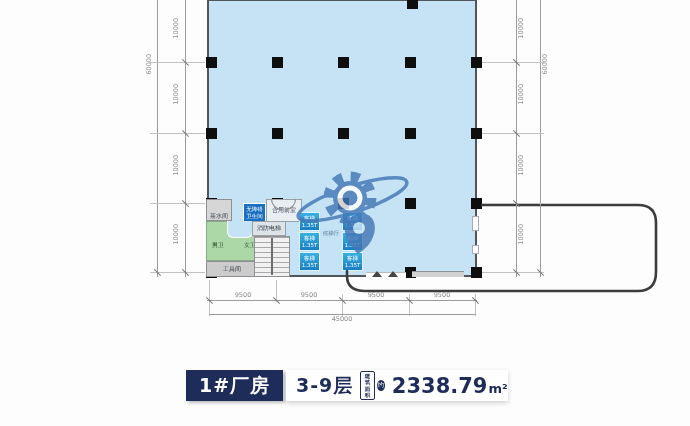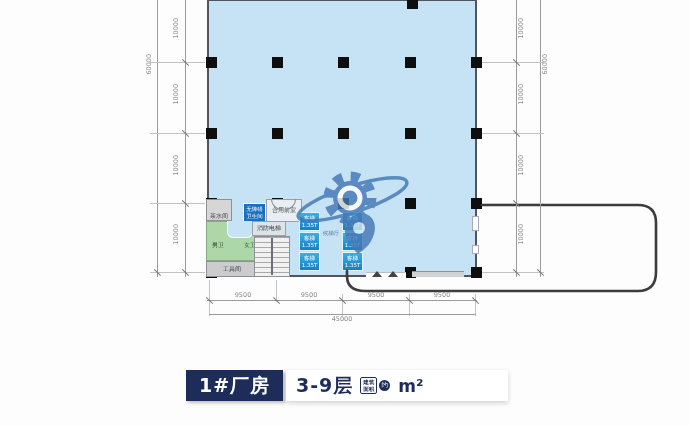--- a/index.html
+++ b/index.html
@@ -36,21 +36,21 @@
   .info-box{width:222px;height:31px;background:#fff;display:flex;align-items:center;
             padding:0 10px;box-sizing:border-box;gap:7px;
             box-shadow:0 2px 5px rgba(0,0,0,.18);}
   .floors{color:#1e2c5a;font-size:19px;font-weight:bold;letter-spacing:1px;white-space:nowrap;}
   .badge{display:flex;align-items:center;gap:2px;}
   .badge-box{border:1px solid #1e2c5a;border-radius:2px;padding:1px 2px;font-size:5.5px;
              line-height:1.15;color:#1e2c5a;font-weight:bold;text-align:center;}
   .badge-circle{width:11px;height:11px;border-radius:50%;background:#1e2c5a;color:#fff;
                 font-size:6.5px;display:flex;align-items:center;justify-content:center;}
   .area{color:#1e2c5a;font-size:21px;font-weight:bold;white-space:nowrap;display:flex;align-items:baseline;}
-  .area .unit{font-size:17px;margin-left:1px;}
+  .area .unit{font-size:13px;margin-left:1px;}
   svg{position:absolute;left:0;top:0;}
 </style>
 </head>
 <body>
 
 <div id="app">
 
   <div class="abs plan-rect"></div>
 
   <div class="abs col" style="left:407px;top:0;height:9px;"></div>
@@ -220,18 +220,19 @@
     <div class="info-box">
       <span class="floors">3-9层</span>
       <span class="badge">
         <span class="badge-box">
           <span style="display:block">建筑</span>
           <span style="display:block">面积</span>
         </span>
         <span class="badge-circle">约</span>
       </span>
       <span class="area">
+        <span>2338.79</span>
         <span class="unit">m²</span>
       </span>
     </div>
   </div>
 
 </div>
 
 </body></html>

